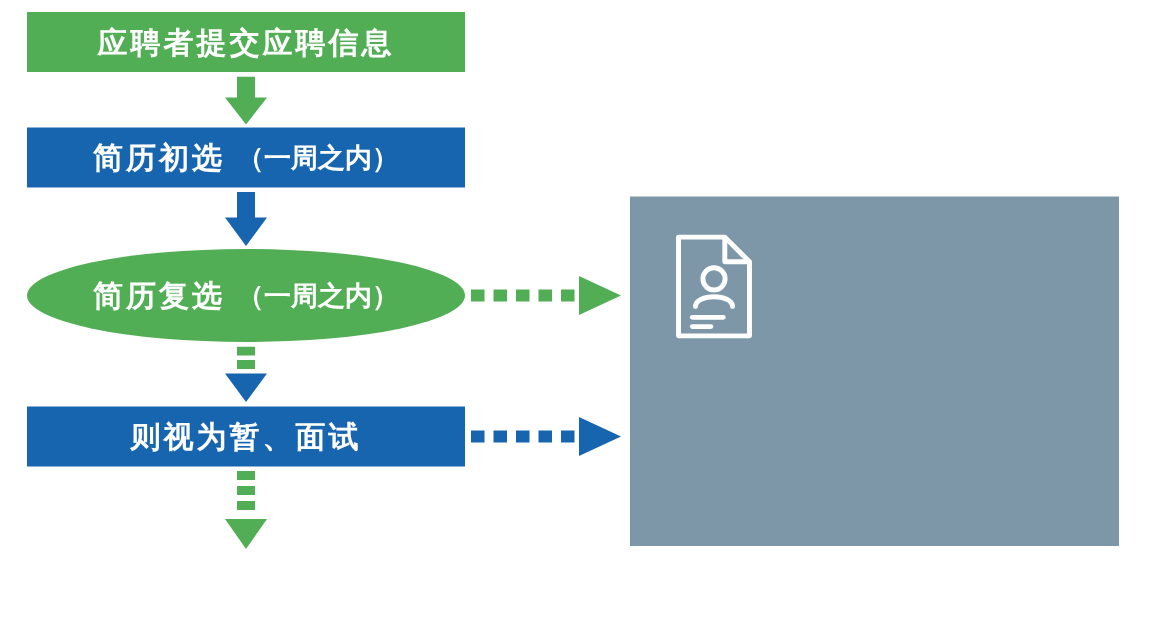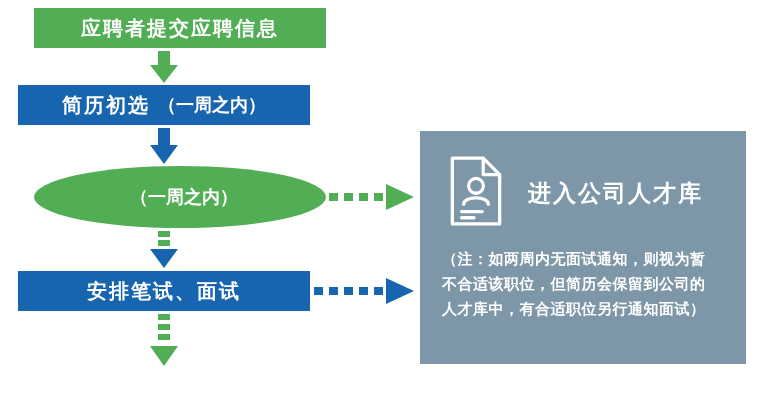--- a/index.html
+++ b/index.html
@@ -5,21 +5,21 @@
   html,body { margin:0; padding:0; background:#fff; }
   .canvas {
     position:relative; width:769px; height:418px; background:#ffffff;
     font-family:"Liberation Sans","DejaVu Sans",sans-serif; overflow:hidden;
   }
   .box {
     position:absolute; left:18px; width:292px; height:40px;
     display:flex; align-items:center; justify-content:center;
     color:#fff; font-weight:bold; box-sizing:border-box;
   }
-  .green { background:#51AE55;margin-left:16px; }
+  .green { background:#51AE55; }
   .blue  { background:#1765AF; }
   .b1 { top:8px; }
   .b2 { top:85px; }
   .ellipse { top:166px; height:62px; border-radius:50%; }
   .b3 { top:271px; }
   .b4 { top:369px; }
   .main-label { font-size:20px; letter-spacing:2px; }
   .sub-label  { font-size:18px; margin-left:8px; letter-spacing:0; font-weight:bold; }
   .arr { position:absolute; }
   .panel {
@@ -55,31 +55,32 @@
     <span class="main-label">简历初选</span>
     <span class="sub-label">（一周之内）</span>
   </div>
 
   <svg class="arr" style="left:148px;top:128px" width="32" height="36" viewBox="0 0 32 36">
     <rect x="10" y="0" width="12" height="18" fill="#1765AF"></rect>
     <polygon points="2,17 30,17 16,36" fill="#1765AF"></polygon>
   </svg>
 
   <div class="box green ellipse">
+    <span class="main-label">简历复选</span>
     <span class="sub-label">（一周之内）</span>
   </div>
 
   <svg class="arr" style="left:148px;top:231px" width="32" height="38" viewBox="0 0 32 38">
     <rect x="10" y="0" width="12" height="6" fill="#51AE55"></rect>
     <rect x="10" y="9" width="12" height="6" fill="#51AE55"></rect>
     <polygon points="2,18 30,18 16,37" fill="#1765AF"></polygon>
   </svg>
 
   <div class="box blue b3">
-    <span class="main-label">安排笔试、面试</span>
+    <span class="main-label">则视为暂、面试</span>
   </div>
 
   <svg class="arr" style="left:148px;top:314px" width="32" height="53" viewBox="0 0 32 53">
     <rect x="10" y="0" width="12" height="6" fill="#51AE55"></rect>
     <rect x="10" y="10" width="12" height="6" fill="#51AE55"></rect>
     <rect x="10" y="20" width="12" height="6" fill="#51AE55"></rect>
     <polygon points="2,32 30,32 16,52" fill="#51AE55"></polygon>
   </svg>
 
 
@@ -103,19 +104,15 @@
 
   <div class="panel">
     <svg class="doc-icon" width="60" height="72" viewBox="0 0 58 70">
       <path d="M6 3 H36 L52 19 V67 H6 Z" fill="none" stroke="#fff" stroke-width="3.2" stroke-linejoin="round"></path>
       <path d="M36 3 V19 H52" fill="none" stroke="#fff" stroke-width="3.2" stroke-linejoin="round"></path>
       <circle cx="29" cy="30" r="7.2" fill="none" stroke="#fff" stroke-width="3.2"></circle>
       <path d="M17 48 C17 39.5, 41 39.5, 41 48" fill="none" stroke="#fff" stroke-width="3.2" stroke-linecap="round"></path>
       <path d="M15 55 H35" stroke="#fff" stroke-width="3.2" stroke-linecap="round"></path>
       <path d="M15 61 H27" stroke="#fff" stroke-width="3.2" stroke-linecap="round"></path>
     </svg>
-    <div class="panel-title">进入公司人才库</div>
-    <div class="panel-note">（注：如两周内无面试通知，则视为暂
-不合适该职位，但简历会保留到公司的
-人才库中，有合适职位另行通知面试）</div>
   </div>
 
 </div>
 
 </body></html>

